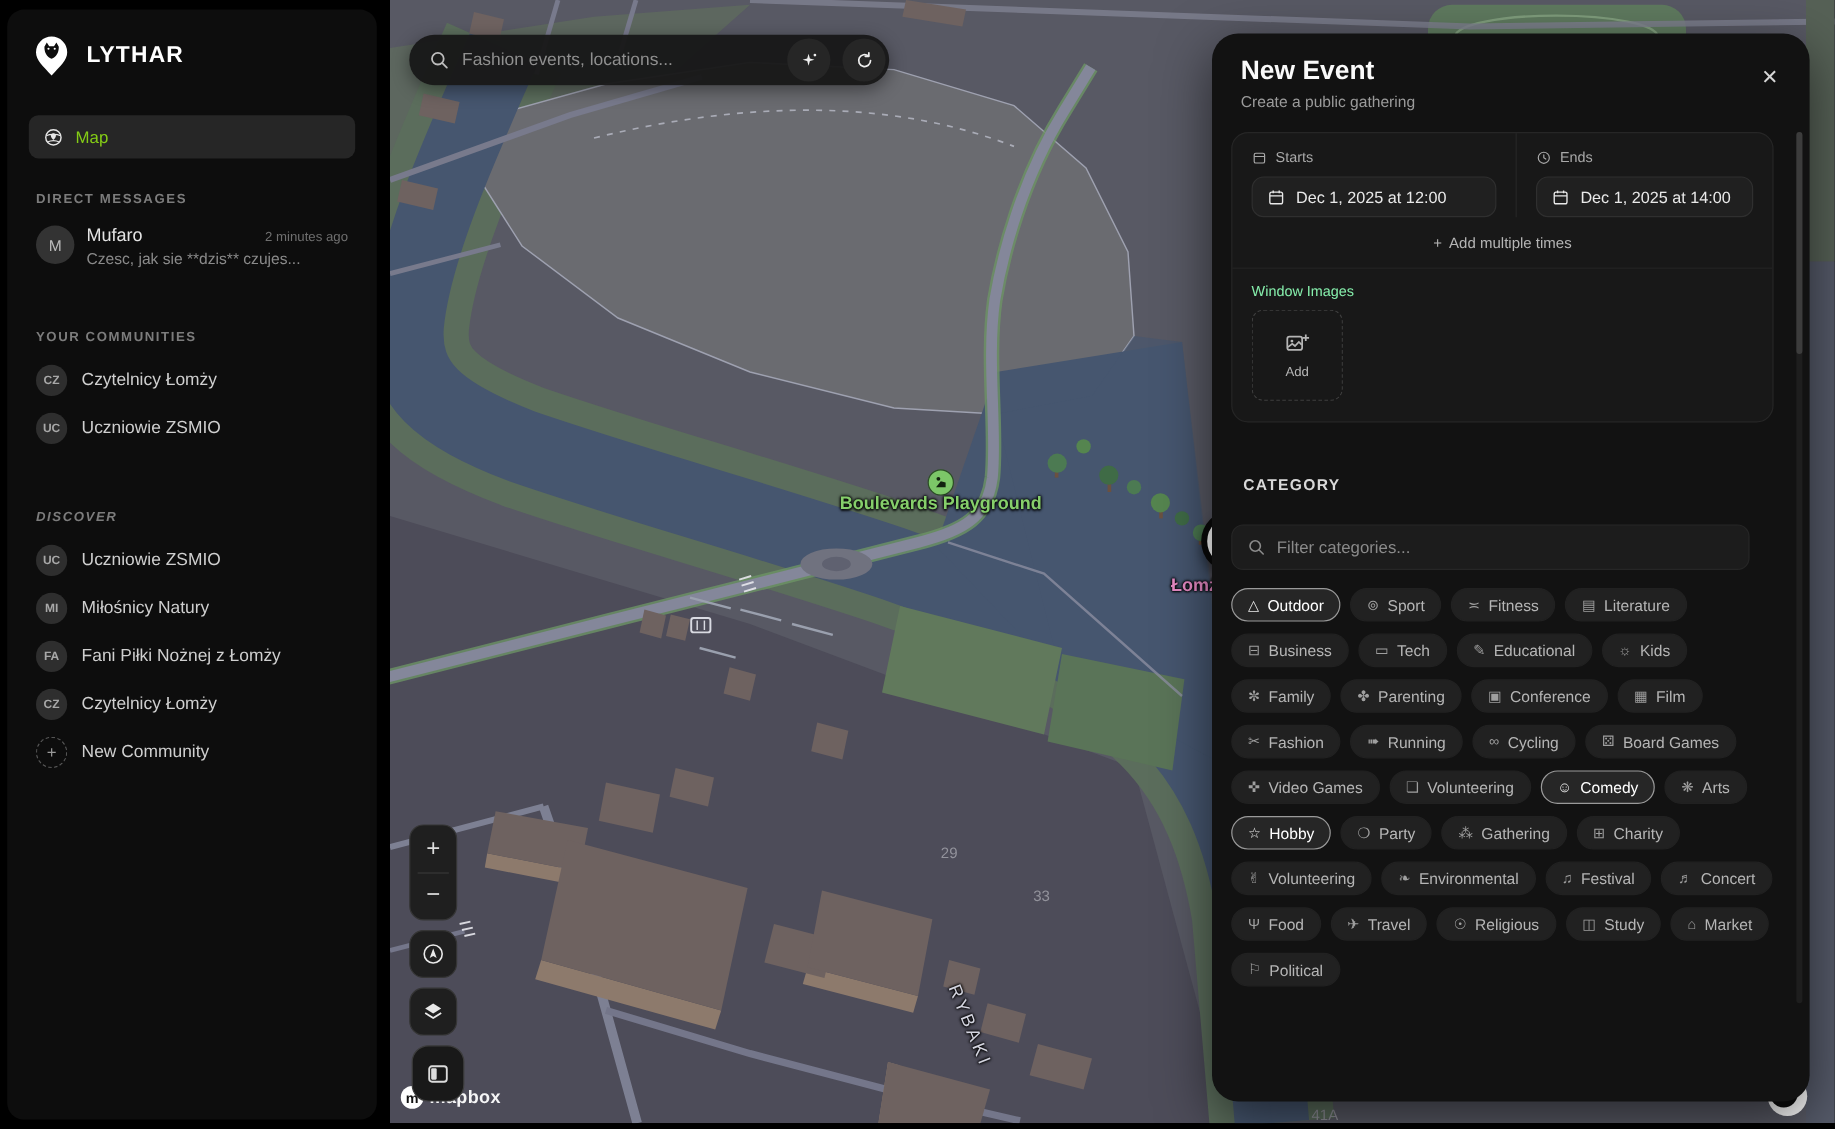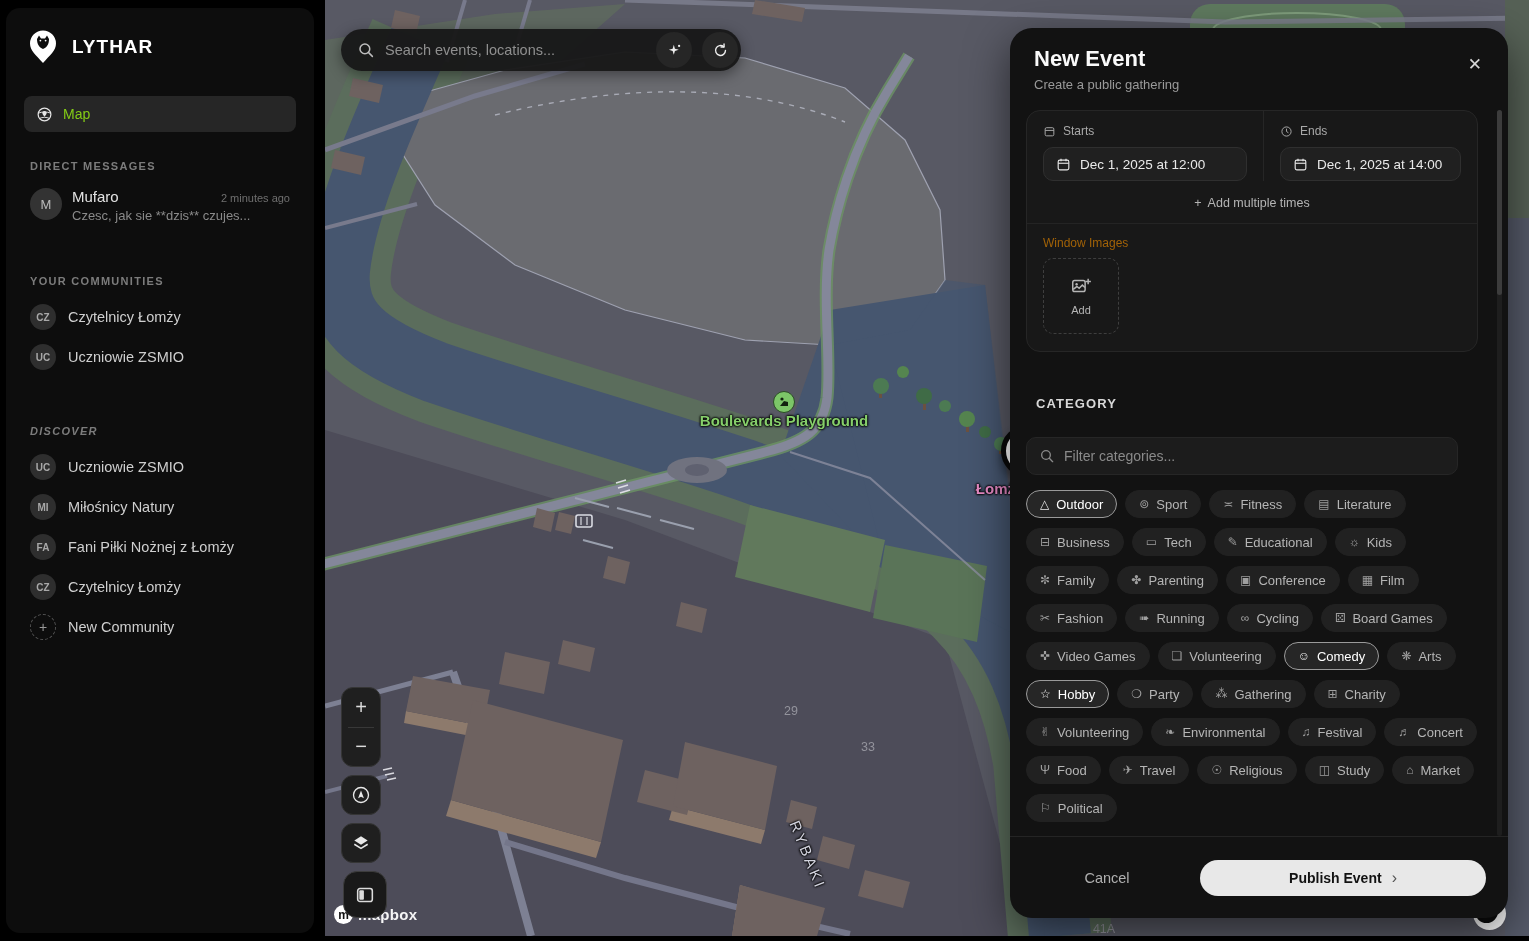--- a/index.html
+++ b/index.html
@@ -85,21 +85,21 @@
   .dt-grid { display:grid; grid-template-columns:236px 1fr; }
   .dt-col { padding:13px 16px 0 16px; }
   .dt-col.right { border-left:1px solid #262626; padding-left:16px; }
   .dt-label { display:flex; align-items:center; gap:7px; font-size:12px; color:#a9a9a9; }
   .dt-btn { margin-top:9px; height:34px; width:100%; background:#202020; border:1px solid #2f2f2f; border-radius:10px;
     color:#e9e9e9; font-size:13.5px; display:flex; align-items:center; gap:9px; padding:0 12px; cursor:pointer;
     font-family:inherit; white-space:nowrap; }
   .add-times { width:100%; height:40px; margin-top:2px; background:none; border:none; color:#b5b5b5; font-size:12.5px;
     cursor:pointer; display:flex; align-items:center; justify-content:center; gap:6px; font-family:inherit; }
   .card-div { height:1px; background:#242424; margin:0; }
-  .wi-label { font-size:12px; color:#a16207; padding:12px 16px 8px 16px; }
+  .wi-label { font-size:12px; color:#86efac; padding:12px 16px 8px 16px; }
   .add-tile { margin-left:16px; width:76px; height:76px; border:1px dashed #3e3e3e; border-radius:10px;
     background:none; color:#b5b5b5; cursor:pointer; display:flex; flex-direction:column; align-items:center;
     justify-content:center; gap:6px; font-size:11px; font-family:inherit; }
   .cat-head { position:absolute; left:26px; top:368px; font-size:13px; font-weight:700; letter-spacing:1.1px; color:#d8d8d8; }
   .filter { position:absolute; left:16px; top:409px; width:432px; height:38px; background:#1c1c1c; border:1px solid #262626;
     border-radius:10px; display:flex; align-items:center; gap:9px; padding:0 12px; color:#8a8a8a; }
   .filter .fph { font-size:14px; color:#8a8a8a; }
   .chips { position:absolute; left:16px; top:462px; width:460px; }
   .chip-row { display:flex; gap:8px; margin-bottom:10px; }
   .chip { height:28px; border-radius:999px; background:#212121; border:1px solid #212121; color:#b5b5b5;
@@ -262,21 +262,21 @@
     <div class="maplabel lbl-num" style="left:543px; top:747px;">33</div>
     <div class="maplabel lbl-num" style="left:729px; top:778px;">35/37</div>
     <div class="maplabel lbl-num" style="left:779px; top:929px;">41A</div>
   </div>
 
   <div class="searchbar" style="z-index:6;">
     <svg width="18" height="18" viewBox="0 0 24 24">
       <circle cx="10.5" cy="10.5" r="6.5" fill="none" stroke="#bdbdbd" stroke-width="2"></circle>
       <line x1="15.5" y1="15.5" x2="20.5" y2="20.5" stroke="#bdbdbd" stroke-width="2" stroke-linecap="round"></line>
     </svg>
-    <div class="ph">Search events, locations...</div>
+    <div class="ph">Fashion events, locations...</div>
     <button class="round-btn">
       <svg width="17" height="17" viewBox="0 0 24 24">
         <path d="M11 4 L12.6 9.4 18 11 12.6 12.6 11 18 9.4 12.6 4 11 9.4 9.4 Z" fill="#eee"></path>
         <circle cx="18.5" cy="5.5" r="1.6" fill="#eee"></circle>
       </svg>
     </button>
     <button class="round-btn">
       <svg width="17" height="17" viewBox="0 0 24 24">
         <path d="M19 12 A7 7 0 1 1 16.5 6.6" fill="none" stroke="#eee" stroke-width="2" stroke-linecap="round"></path>
         <path d="M17 2.8 L17 7 12.8 7" fill="none" stroke="#eee" stroke-width="2" stroke-linecap="round" stroke-linejoin="round"></path>
@@ -606,21 +606,14 @@
           <button class="chip">
             <span class="cic">⚐</span>
             <span>Political</span>
           </button>
         </div>
       </div>
 
     <div class="scrolltrack"></div>
     <div class="scrollthumb"></div>
 
-    <div class="p-foot">
-      <button class="cancel-btn">Cancel</button>
-      <button class="publish-btn">
-        <span>Publish Event</span>
-        <span class="chev">›</span>
-      </button>
-    </div>
   </div>
 </div>
 
 </body></html>

